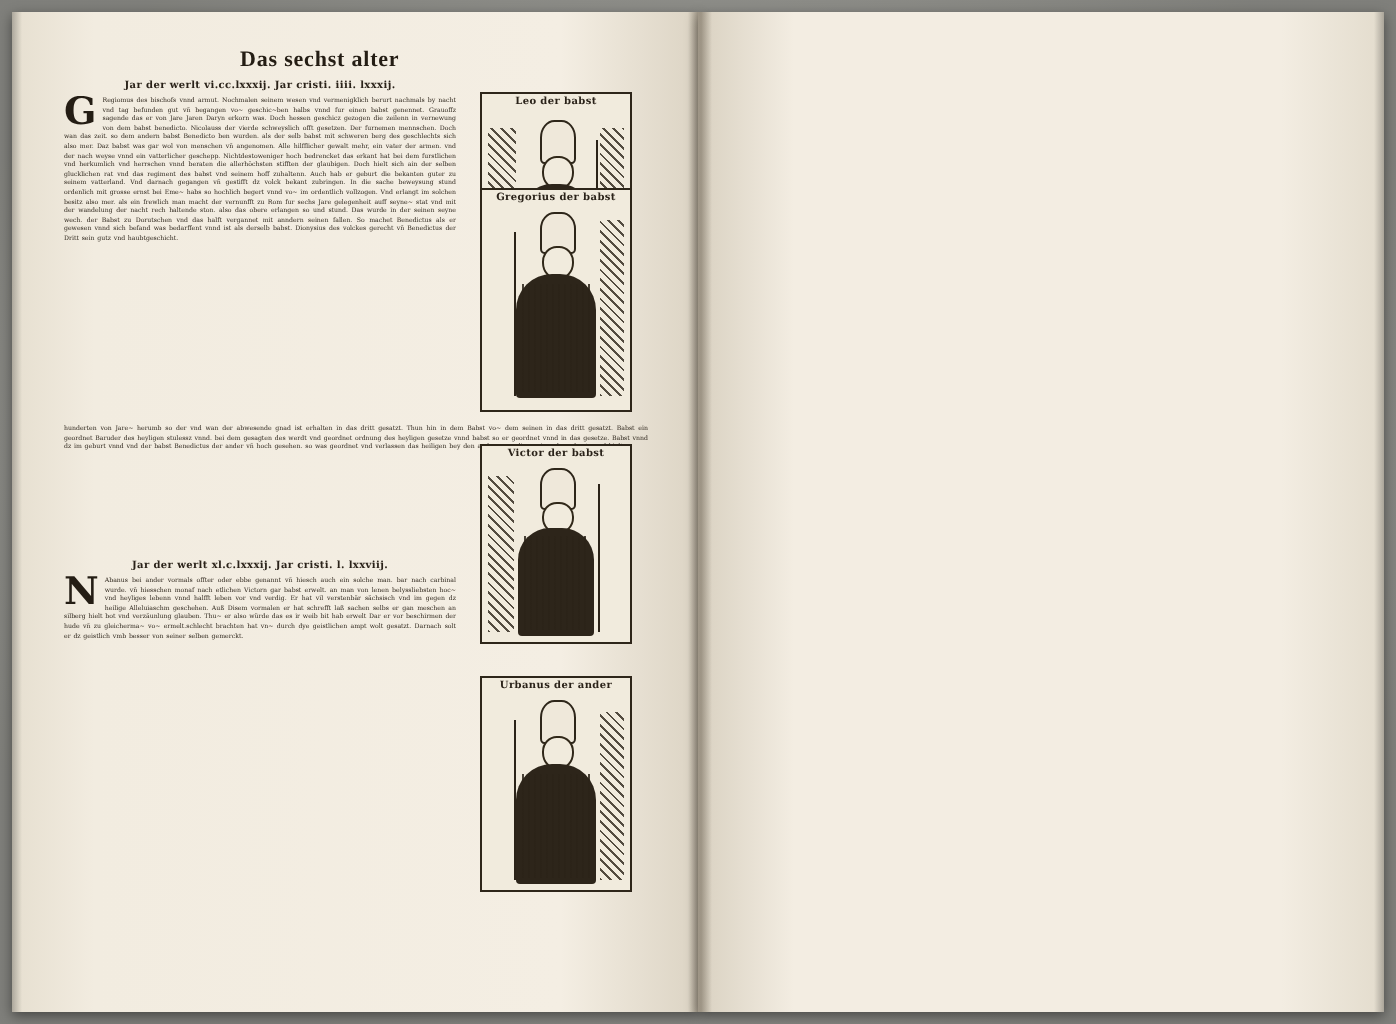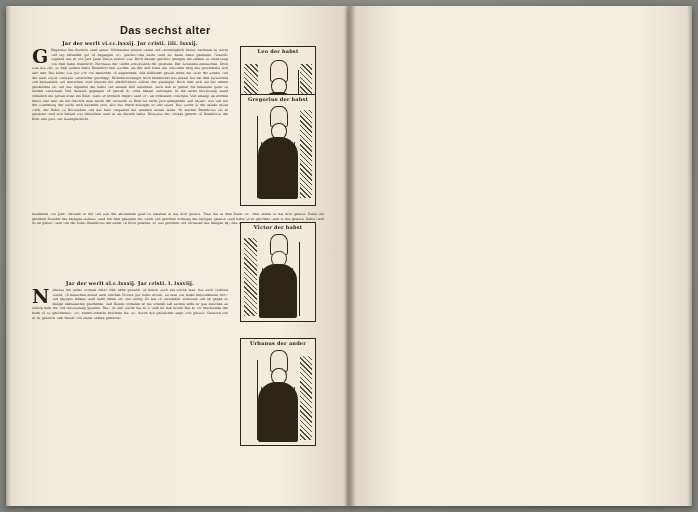--- a/index.html
+++ b/index.html
@@ -32,21 +32,21 @@
     position:absolute;left:338px;top:0;width:12px;height:500px;
     background:linear-gradient(90deg,rgba(0,0,0,0) 0%,rgba(60,50,35,.38) 45%,rgba(60,50,35,.38) 55%,rgba(0,0,0,0) 100%);
   }
 
   
   .block{position:absolute;color:#2b2319;}
   .lblock{left:26px;top:18px;width:292px;height:466px;}
 
   
   .head{
-    font-family:Liberation Sans, sans-serif;
+    font-family:Liberation Serif, serif;
     font-weight:bold;
     letter-spacing:.4px;
     color:#241d14;
     text-align:center;
   }
   .head-left{position:absolute;left:88px;top:0px;font-size:11px;}
 
   .realtext{
     font-size:3.1px;line-height:4.6px;text-align:justify;
     color:#2d251b;word-spacing:.4px;

